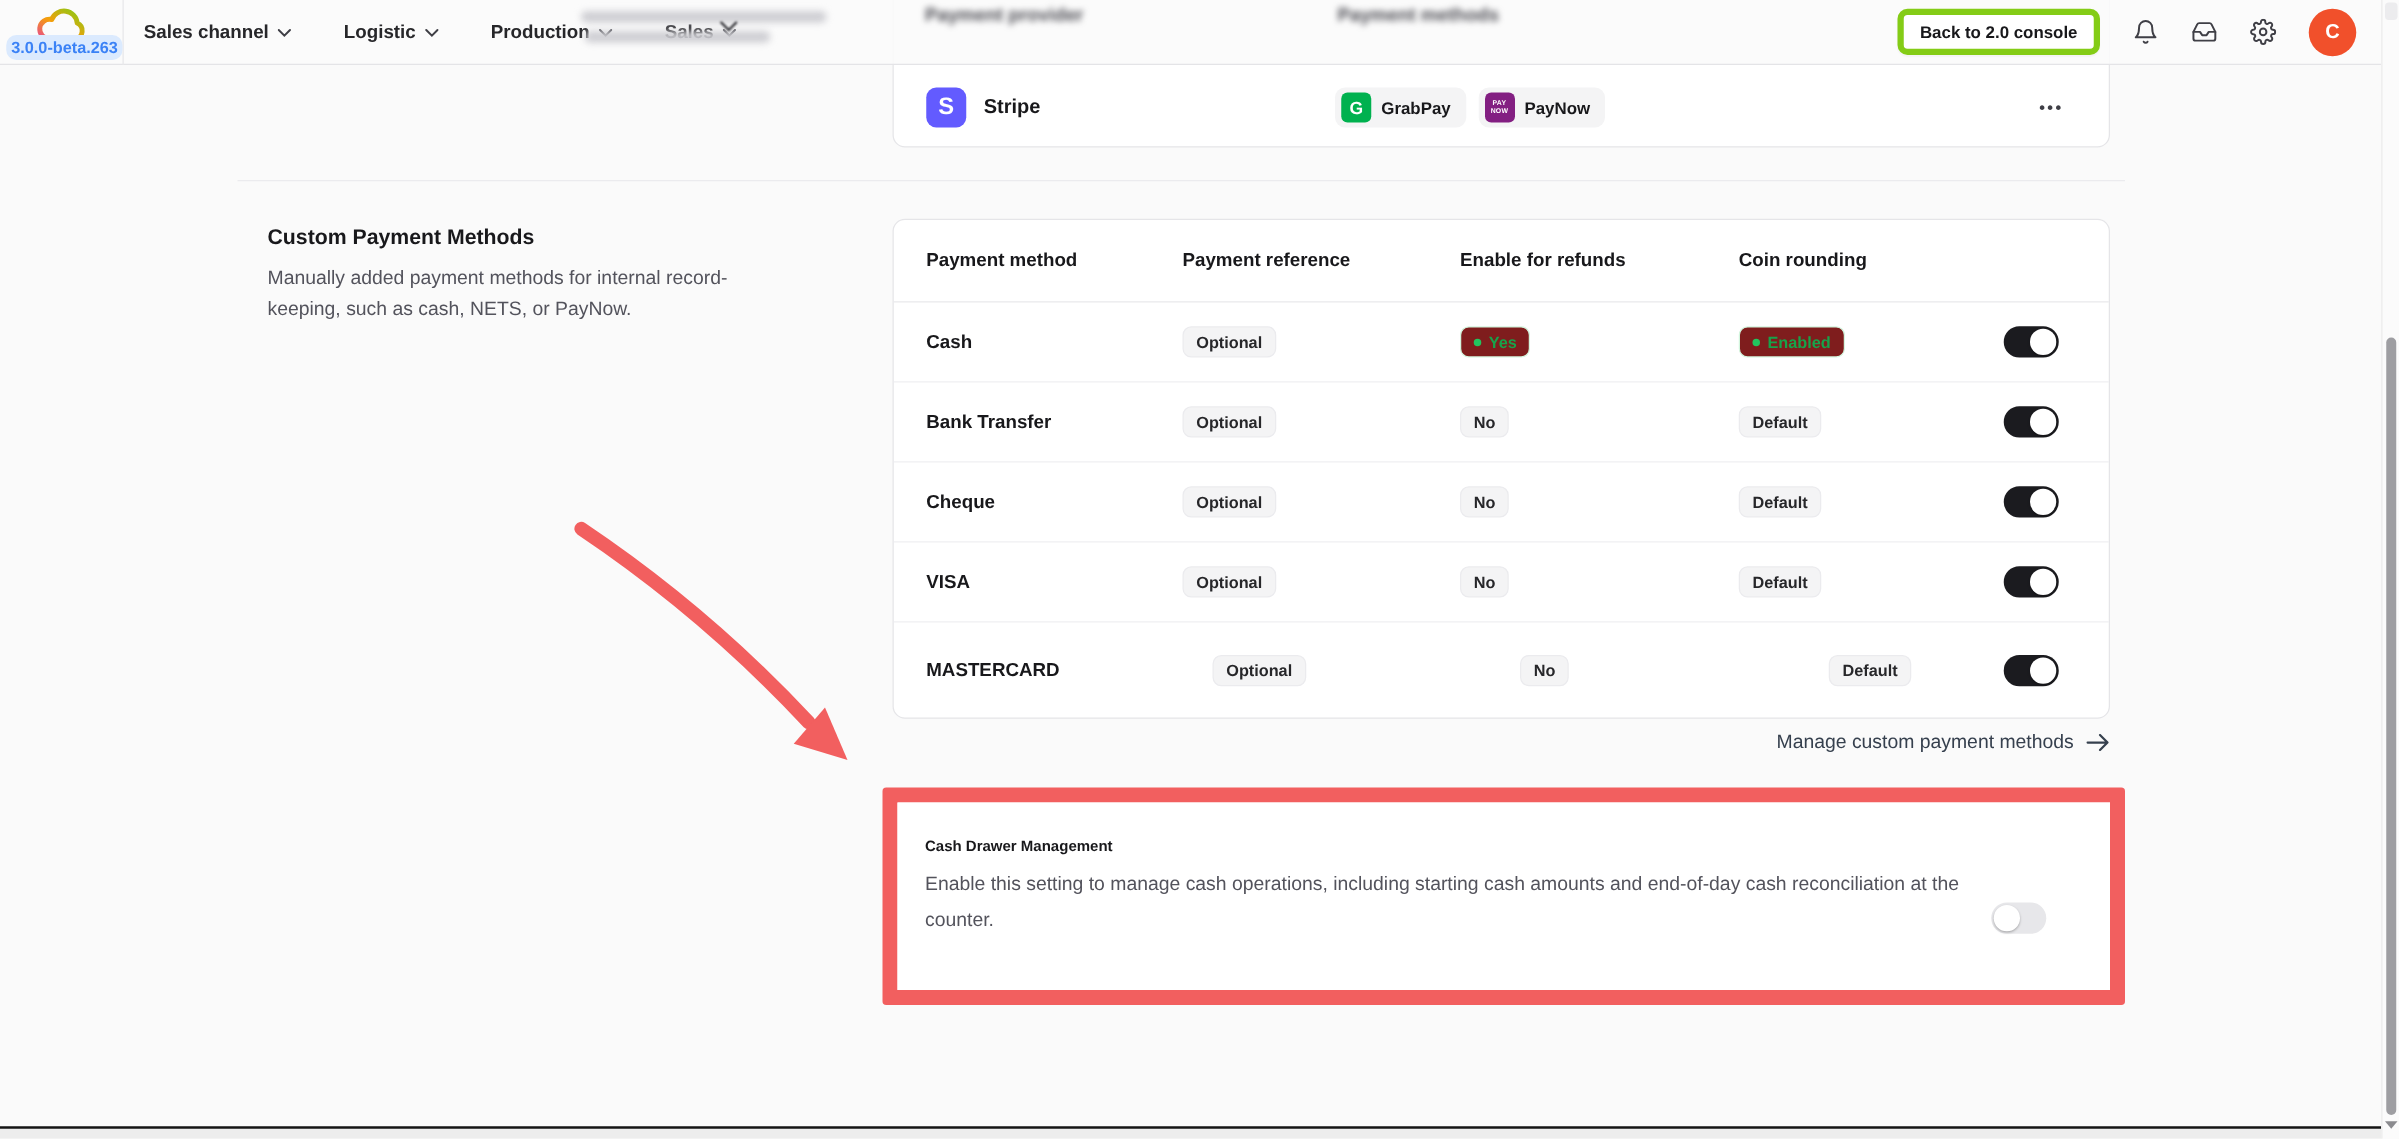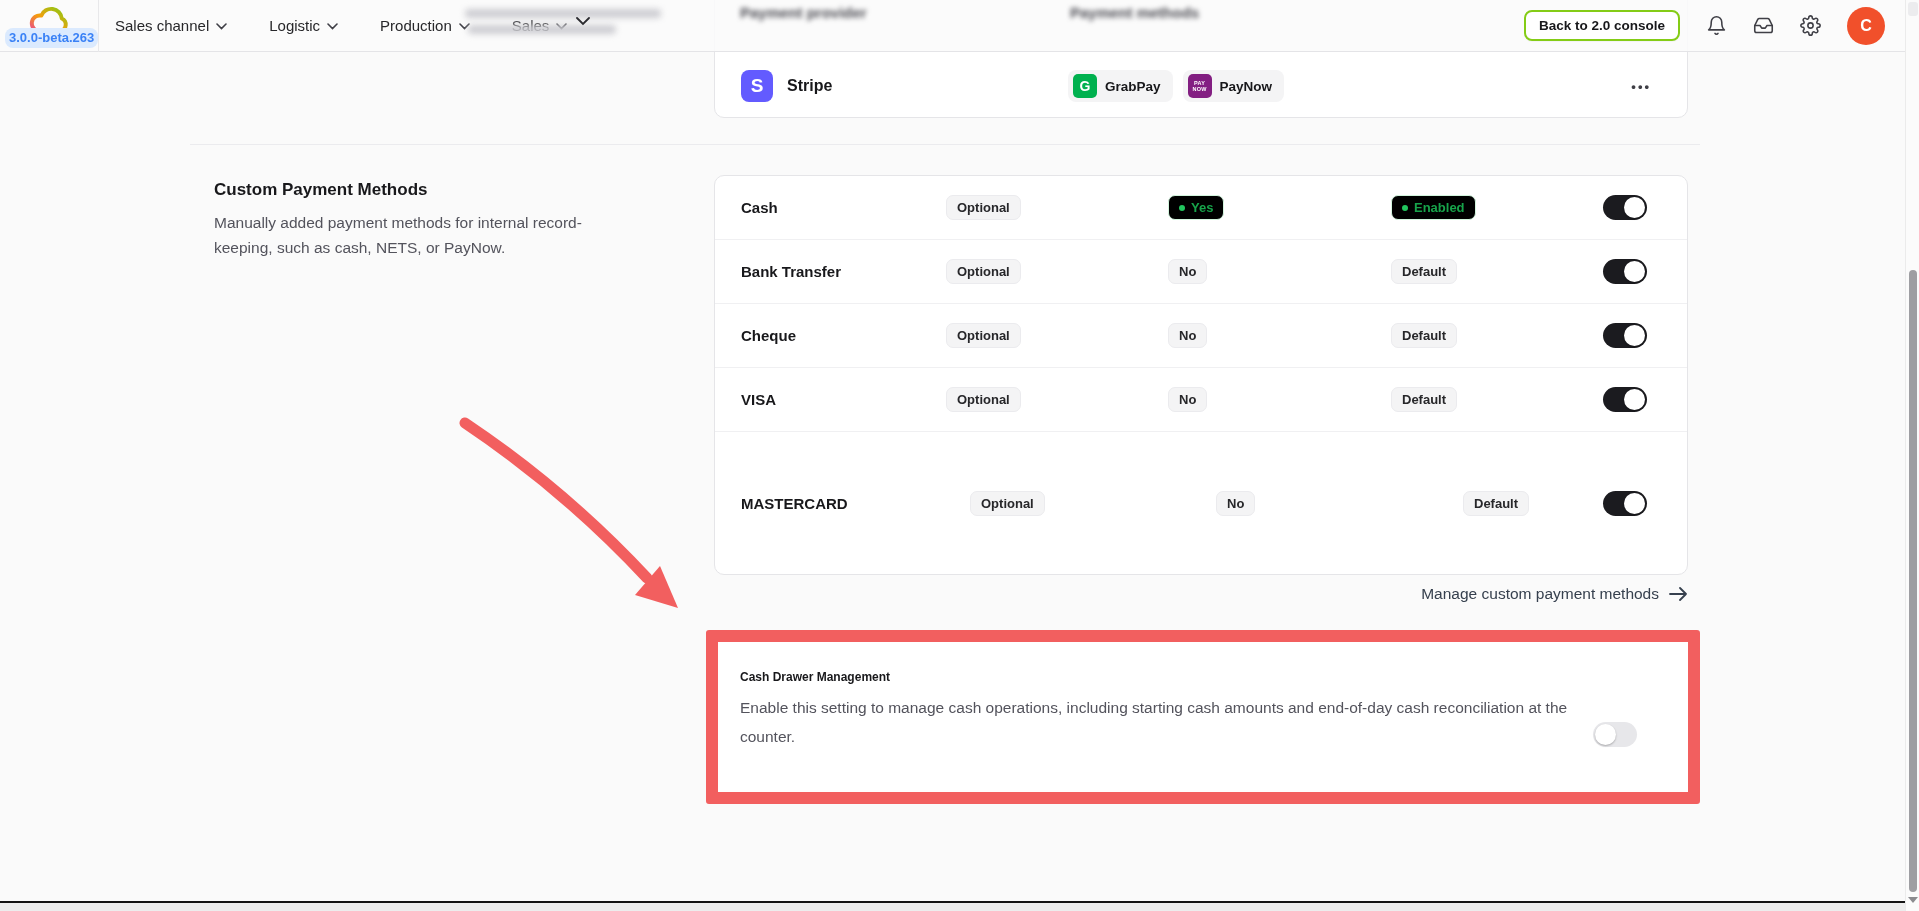--- a/index.html
+++ b/index.html
@@ -8,24 +8,24 @@
 
   
   .header { position:absolute; left:0; top:0; width:1905px; height:52px;
             background:rgba(250,250,250,.88); border-bottom:1px solid #e4e4e7; z-index:30;
             display:flex; align-items:center; }
   .logo-block { position:relative; width:99px; height:52px; border-right:1px solid #e8e8ea; flex:0 0 auto; }
   .logo-cloud { position:absolute; left:28px; top:3px; }
   .beta-badge { position:absolute; left:5px; top:28px; background:#dbeafe; color:#3b82f6;
                 font-size:13px; font-weight:600; padding:2px 4px 3px; border-radius:8px; white-space:nowrap; z-index:31; }
   .nav { display:flex; align-items:center; gap:42px; padding-left:16px; }
-  .nav-item { display:flex; align-items:center; gap:7px; font-size:15px; font-weight:400; color:#27272a; cursor:pointer; }
+  .nav-item { display:flex; align-items:center; gap:7px; font-size:15px; font-weight:700; color:#27272a; cursor:pointer; }
   .nav-item svg { margin-top:1px; }
   .header-right { margin-left:auto; display:flex; align-items:center; gap:26px; padding-right:20px; }
-  .back-btn { background:#fff; border:2px solid #84cc16; border-radius:8px; padding:6px 13px;
+  .back-btn { background:#fff; border:5px solid #84cc16; border-radius:8px; padding:6px 13px;
               font-size:13.5px; font-weight:600; color:#18181b; cursor:pointer; box-shadow:0 1px 1px rgba(0,0,0,.03); }
   .hicon { width:21px; height:21px; color:#3f3f46; display:flex; align-items:center; justify-content:center; cursor:pointer; }
   .avatar { width:38px; height:38px; border-radius:50%; background:#f1502b; color:#fff; font-size:16px; font-weight:700;
             display:flex; align-items:center; justify-content:center; cursor:pointer; }
 
   
   .blur-bar { position:absolute; background:#cdcdd2; border-radius:4px; filter:blur(3px); }
   .blur-colhead { position:absolute; top:4px; font-size:15px; font-weight:600; color:#4b4b52; filter:blur(2.5px); }
   .blur-chev { position:absolute; left:576px; top:17px; filter:blur(.7px); color:#2b2b30; }
 
@@ -60,21 +60,21 @@
   .t-grid { display:grid; grid-template-columns:205px 222px 223px 1fr 51px; align-items:center;
             padding-left:26px; padding-right:40px; }
   .t-head { height:66px; border-bottom:1px solid #e9e9ec; }
   .t-head div { font-size:15px; font-weight:600; color:#18181b; }
   .t-row { height:64px; border-bottom:1px solid #f0f0f2; }
   .t-row:last-child { border-bottom:none; flex:1;gap:24px; }
   .method-name { font-size:15px; font-weight:600; color:#18181b; }
   .badge { display:inline-flex; align-items:center; gap:6px; font-size:13px; font-weight:600;
            padding:4px 10px; border-radius:7px; width:max-content; }
   .badge.gray { background:#f4f4f5; color:#27272a; border:1px solid #ebebee; }
-  .badge.green { background:#000000; color:#17a34a; border:1px solid #d3f5de; }
+  .badge.green { background:#7f1d1d; color:#17a34a; border:1px solid #d3f5de; }
   .dot { width:6px; height:6px; border-radius:50%; background:#22c55e; display:inline-block; }
 
   .toggle { width:44px; height:25px; border-radius:13px; position:relative; cursor:pointer; justify-self:end; }
   .toggle .knob { position:absolute; top:2px; width:21px; height:21px; border-radius:50%; background:#fff;
                   box-shadow:0 1px 2px rgba(0,0,0,.28); }
   .toggle.on { background:#1b1b1f; } .toggle.on .knob { right:2px; }
   .toggle.off { background:#e7e7ea; } .toggle.off .knob { left:2px; }
 
   
   .manage-link { position:absolute; left:714px; top:585px; width:974px; display:flex; justify-content:flex-end; align-items:center;
@@ -125,20 +125,27 @@
 </div>
 
 <div class="section-divider"></div>
 
 <div class="section-left">
   <div class="section-title">Custom Payment Methods</div>
   <div class="section-desc">Manually added payment methods for internal record-keeping, such as cash, NETS, or PayNow.</div>
 </div>
 
 <div class="card table-card">
+  <div class="t-grid t-head">
+    <div>Payment method</div>
+    <div>Payment reference</div>
+    <div>Enable for refunds</div>
+    <div>Coin rounding</div>
+    <div></div>
+  </div>
 
   <div class="t-grid t-row">
     <div class="method-name">Cash</div>
     <div><span class="badge gray">Optional</span></div>
     <div><span class="badge green">
           <span class="dot"></span>
           <span>Yes</span>
         </span></div>
     <div><span class="badge green">
           <span class="dot"></span>

